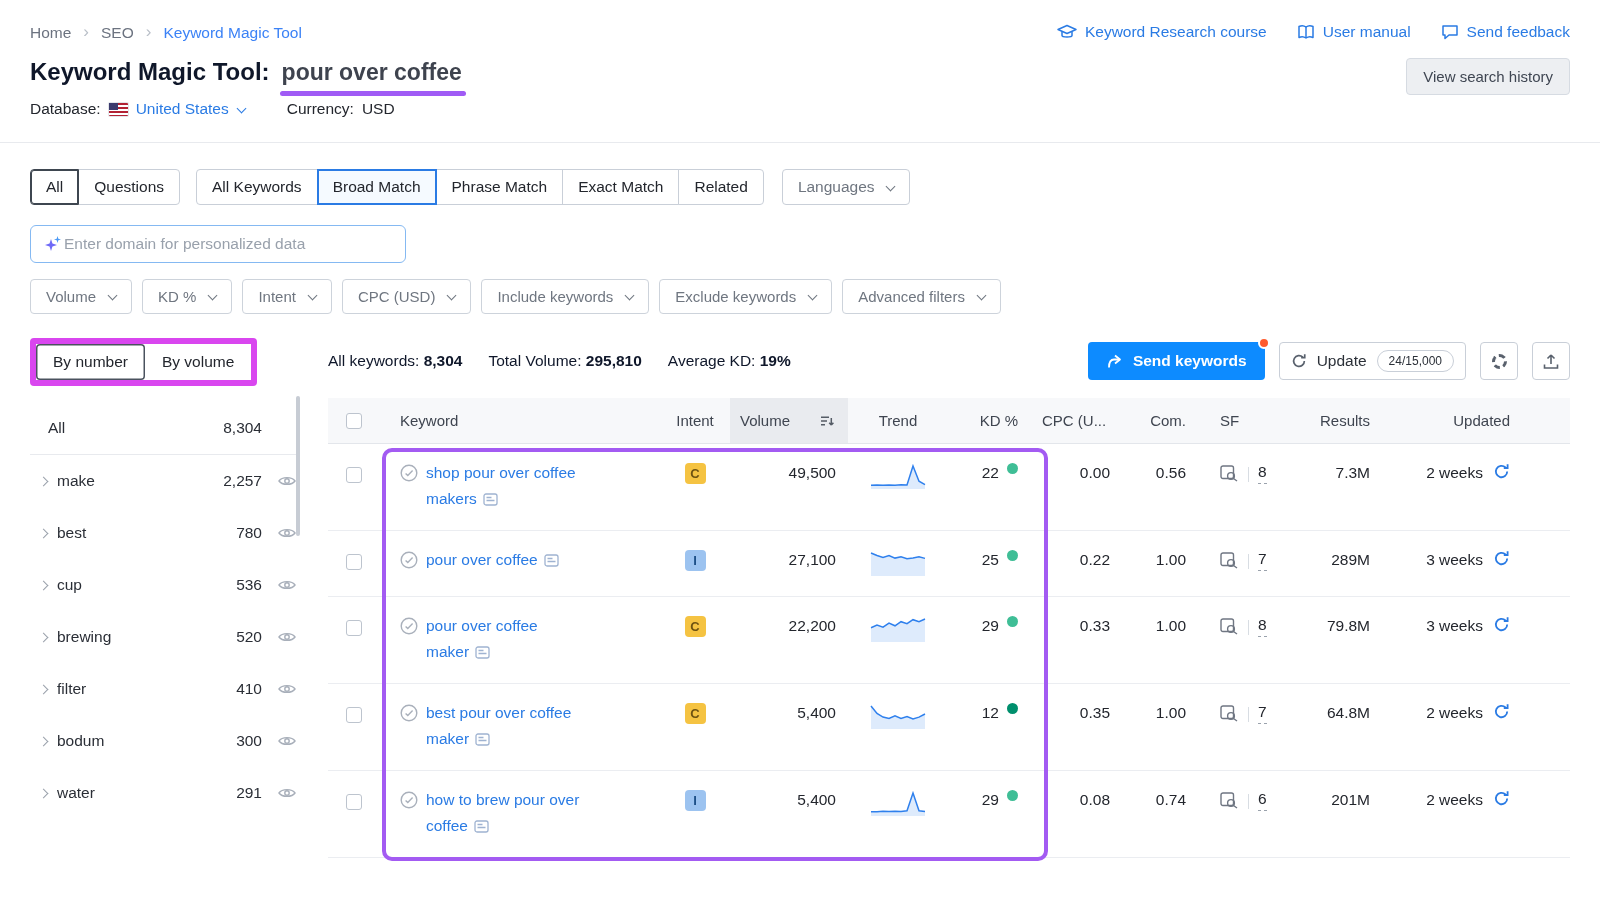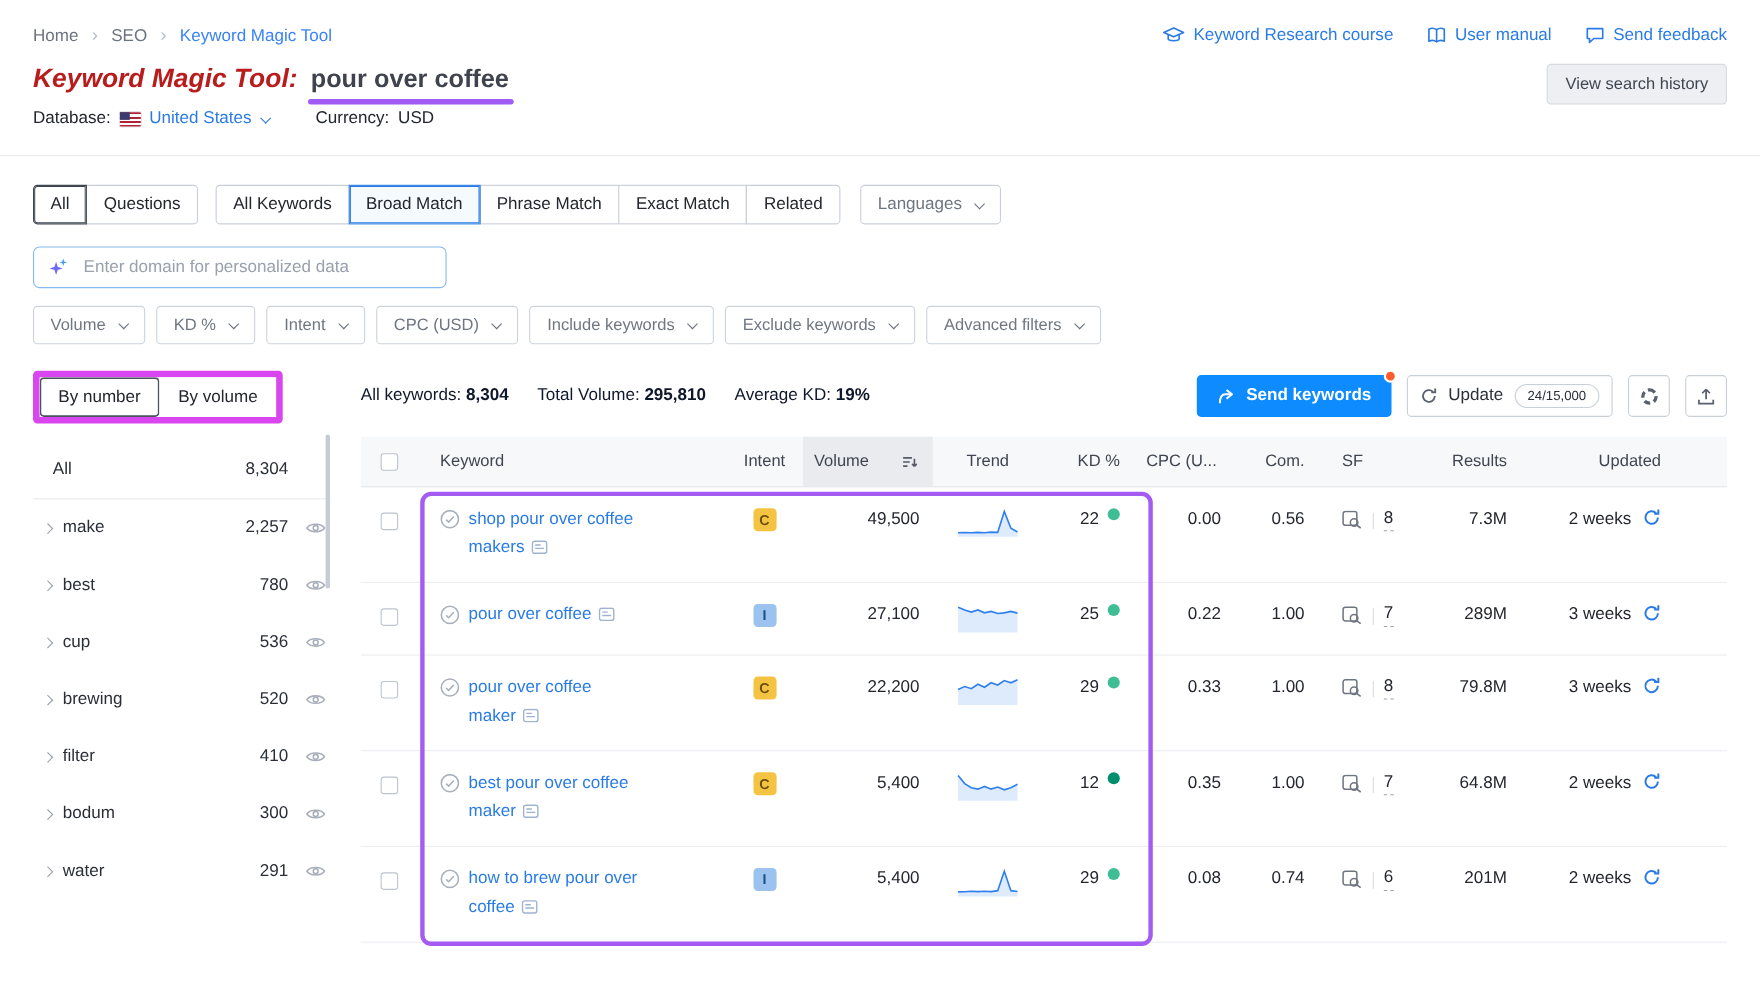--- a/index.html
+++ b/index.html
@@ -17,21 +17,21 @@
   
   .topbar { display:flex; justify-content:space-between; align-items:center; padding:22px 30px 0 30px; }
   .breadcrumb { display:flex; align-items:flex-end; gap:12px; color:#6C7380; font-size:15.5px; }
   .breadcrumb .sep { color:#B9BFC8; font-size:17px; }
   .top-links { display:flex; gap:30px; }
   .top-link { display:flex; align-items:center; gap:8px; color:#2A7BE4; cursor:pointer; }
 
   
   .title-row { display:flex; justify-content:space-between; align-items:flex-start; padding:0 30px; margin-top:16px; }
   .title-wrap { display:flex; align-items:baseline; gap:12px; }
-  .page-title { font-size:24px; font-weight:bold; color:#b91c1c;font-style:italic; }
+  .page-title { font-size:24px; font-weight:bold; color:#0f172a; }
   .query { font-size:23px; font-weight:600; color:#3E434E; position:relative; padding-bottom:10px; }
   .query::after { content:""; position:absolute; left:-2px; right:-4px; bottom:0; height:5px;
     background:#A05BF5; border-radius:3px; }
   .btn-history { background:#EDEFF2; border:1px solid #D6DBE2; border-radius:4px;
     padding:9px 16px; font-size:15px; color:#3F4652; cursor:pointer; font-family:inherit; }
 
   
   .db-row { display:flex; align-items:center; gap:42px; padding:0 30px; margin-top:4px; }
   .db-item { display:flex; align-items:center; gap:8px; }
   .flag { width:19px; height:13px; border-radius:1px; position:relative; flex:none;
@@ -49,21 +49,21 @@
   .btn-group .tab:last-child { border-radius:0 4px 4px 0; }
   .tab.active-dark { border-color:#3E4650; box-shadow:inset 0 0 0 1px #3E4650; z-index:2; border-radius:4px; }
   .tab.active-blue { border-color:#2A7BE4; box-shadow:inset 0 0 0 1px #2A7BE4; background:#F5FAFF; z-index:2; }
   .group-gap { width:16px; }
   .btn-languages { margin-left:18px; display:flex; align-items:center; gap:10px; padding:8px 15px;
     border:1px solid #C9CFD8; border-radius:4px; background:#fff; color:#6F7680; font-size:15.5px;
     cursor:pointer; font-family:inherit; }
 
   
   .domain-row { padding:0 30px; margin-top:20px; }
-  .domain-input { width:376px; display:flex; align-items:center; gap:15px;
+  .domain-input { width:376px; display:flex; align-items:center; gap:3px;
     border:1px solid #85B9F2; border-radius:6px; padding:9px 14px; background:#fff; cursor:text; }
   .sparkle { position:relative; width:16px; height:16px; flex:none; }
   .sparkle .s1,.sparkle .s2 { position:absolute; background:#6F6AF7;
     clip-path:polygon(50% 0,62% 38%,100% 50%,62% 62%,50% 100%,38% 62%,0 50%,38% 38%); }
   .sparkle .s1 { width:12px; height:12px; left:0; top:3px; }
   .sparkle .s2 { width:7px; height:7px; right:0; top:0; background:#4C9AF5; }
   .domain-ph { color:#99A1AC; }
 
   
   .filters-row { display:flex; gap:10px; padding:0 30px; margin-top:16px; }

